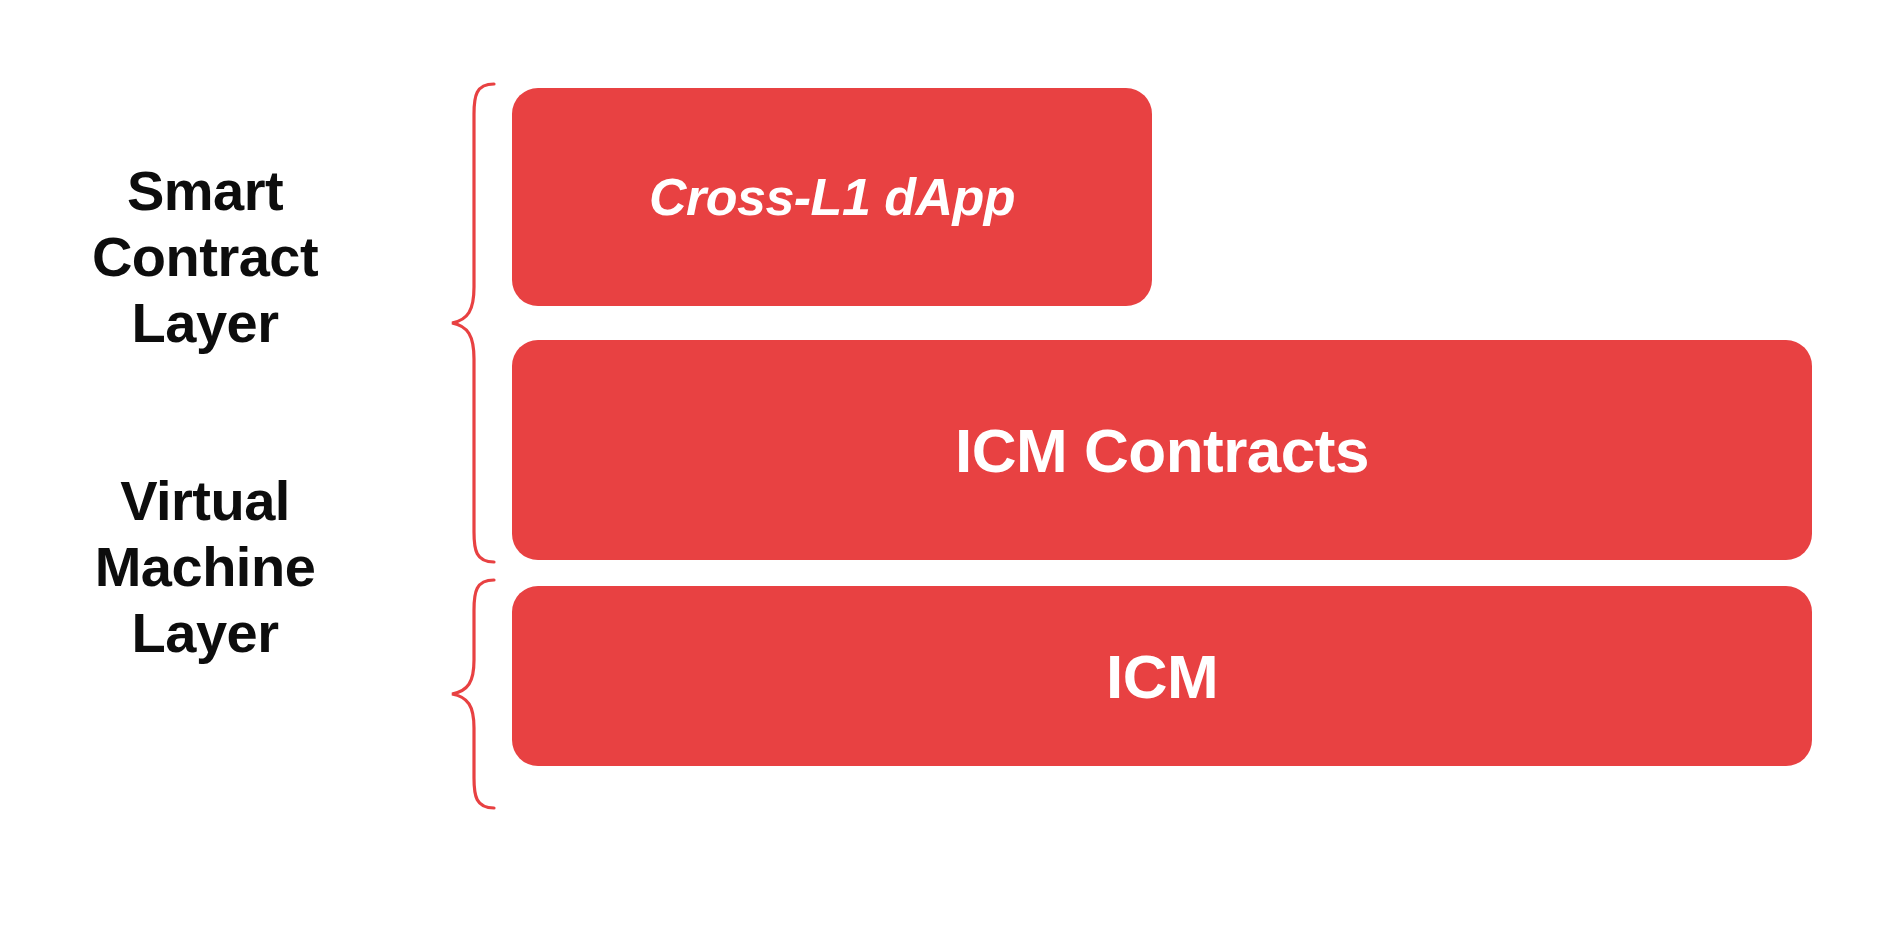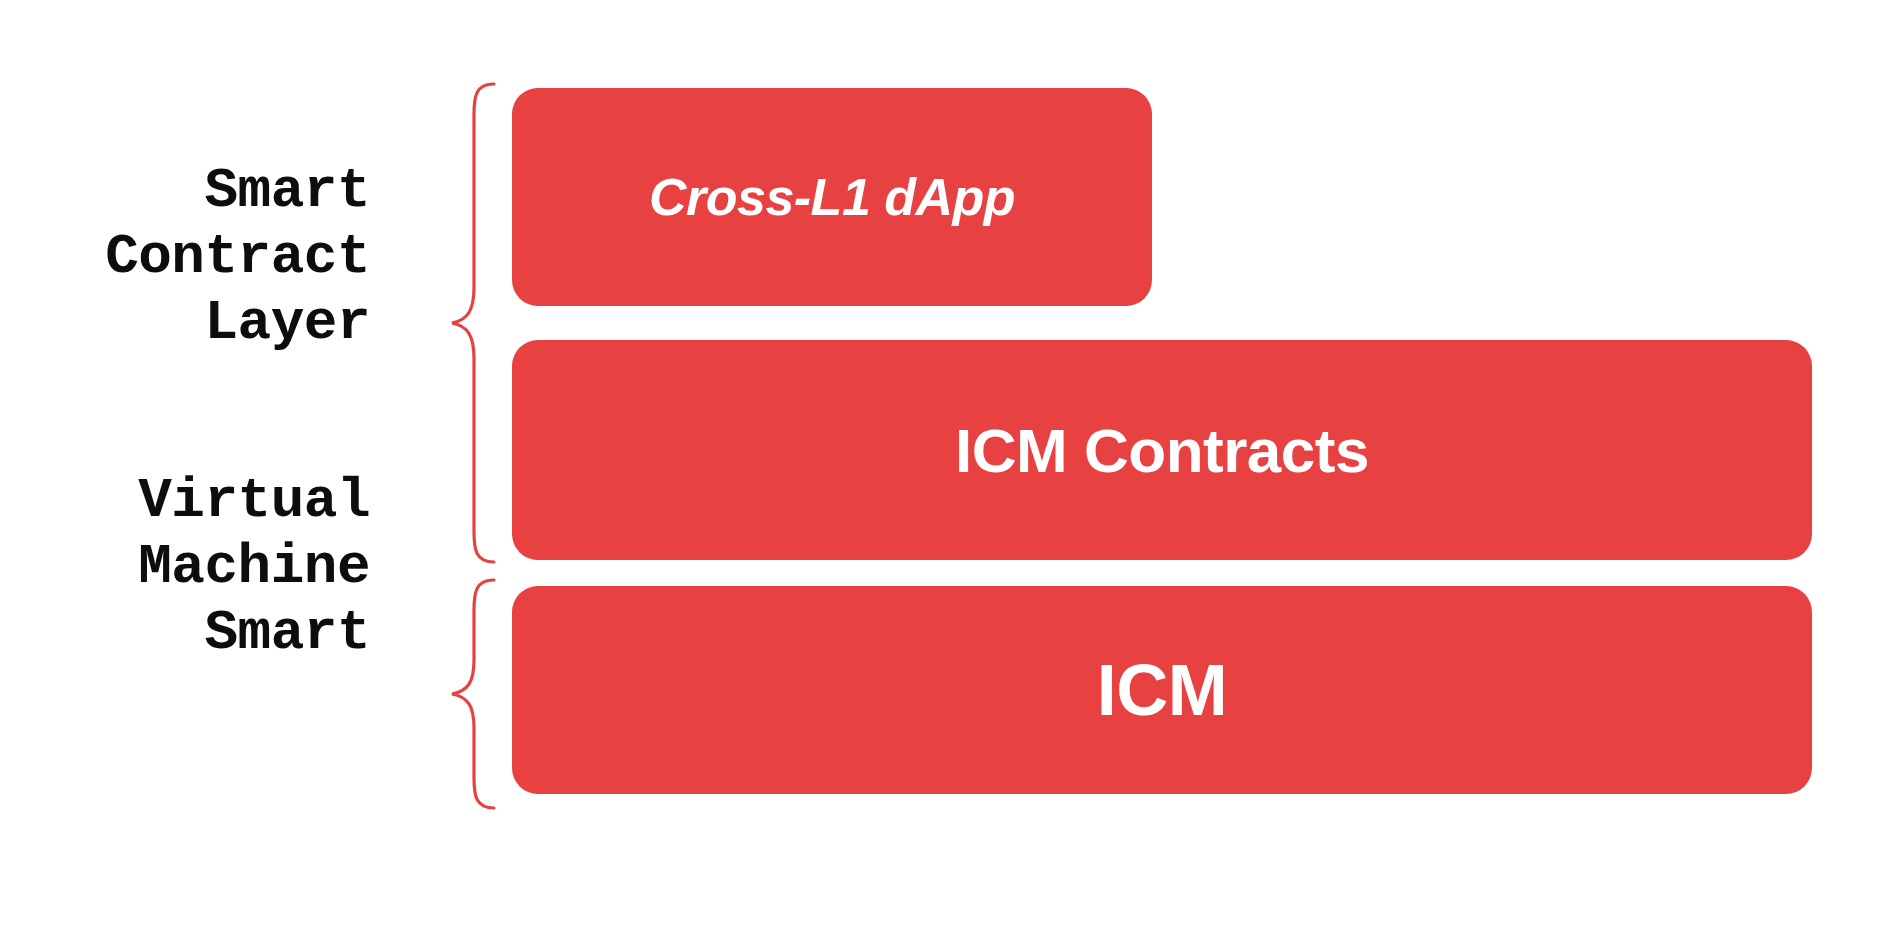--- a/index.html
+++ b/index.html
@@ -15,28 +15,28 @@
     position: relative;
     width: 1892px;
     height: 946px;
     background: #ffffff;
     overflow: hidden;
   }
 
   
   .group-label {
     position: absolute;
-    text-align: right;
+    text-align: center;
     font-weight: bold;
     color: #0d0d0d;
     font-size: 56px;
     line-height: 1.18;
     letter-spacing: -0.5px;
     white-space: pre-line;
-    font-family: Liberation Mono, monospace;
+    font-family: Liberation Sans, sans-serif;
   }
   #label-smart-contract {
     left: 40px;
     top: 158px;
     width: 330px;
   }
   #label-virtual-machine {
     left: 40px;
     top: 468px;
     width: 330px;
@@ -80,22 +80,22 @@
   }
   #box-ictt {
     left: 1170px; top: 88px;  width: 642px;  height: 218px;
     font-size: 62px;
   }
   #box-icm-contracts {
     left: 512px;  top: 340px; width: 1300px; height: 220px;
     font-size: 62px;
   }
   #box-icm {
-    left: 512px;  top: 586px; width: 1300px; height: 208px;
-    font-size: 72px;
+    left: 512px;  top: 586px; width: 1300px; height: 180px;
+    font-size: 62px;
     justify-content: center;
   }
   .box-label { pointer-events: none; }
 </style>
 </head>
 <body>
 
 <div id="canvas">
 
   <div id="label-smart-contract" class="group-label">Smart
@@ -109,21 +109,21 @@
                L 24 205
                C 24 228, 18 238, 2 241
                C 18 244, 24 254, 24 277
                L 24 450
                C 24 468, 26 480, 44 480"></path>
     </svg>
   </div>
 
   <div id="label-virtual-machine" class="group-label">Virtual
 Machine
-Smart</div>
+Layer</div>
 
   <div id="brace-virtual-machine" class="brace">
     <svg viewBox="0 0 46 232" preserveAspectRatio="none" aria-hidden="true">
       <path d="M 44 2
                C 26 2, 24 14, 24 32
                L 24 82
                C 24 104, 18 113, 2 116
                C 18 119, 24 128, 24 150
                L 24 200
                C 24 218, 26 230, 44 230"></path>

